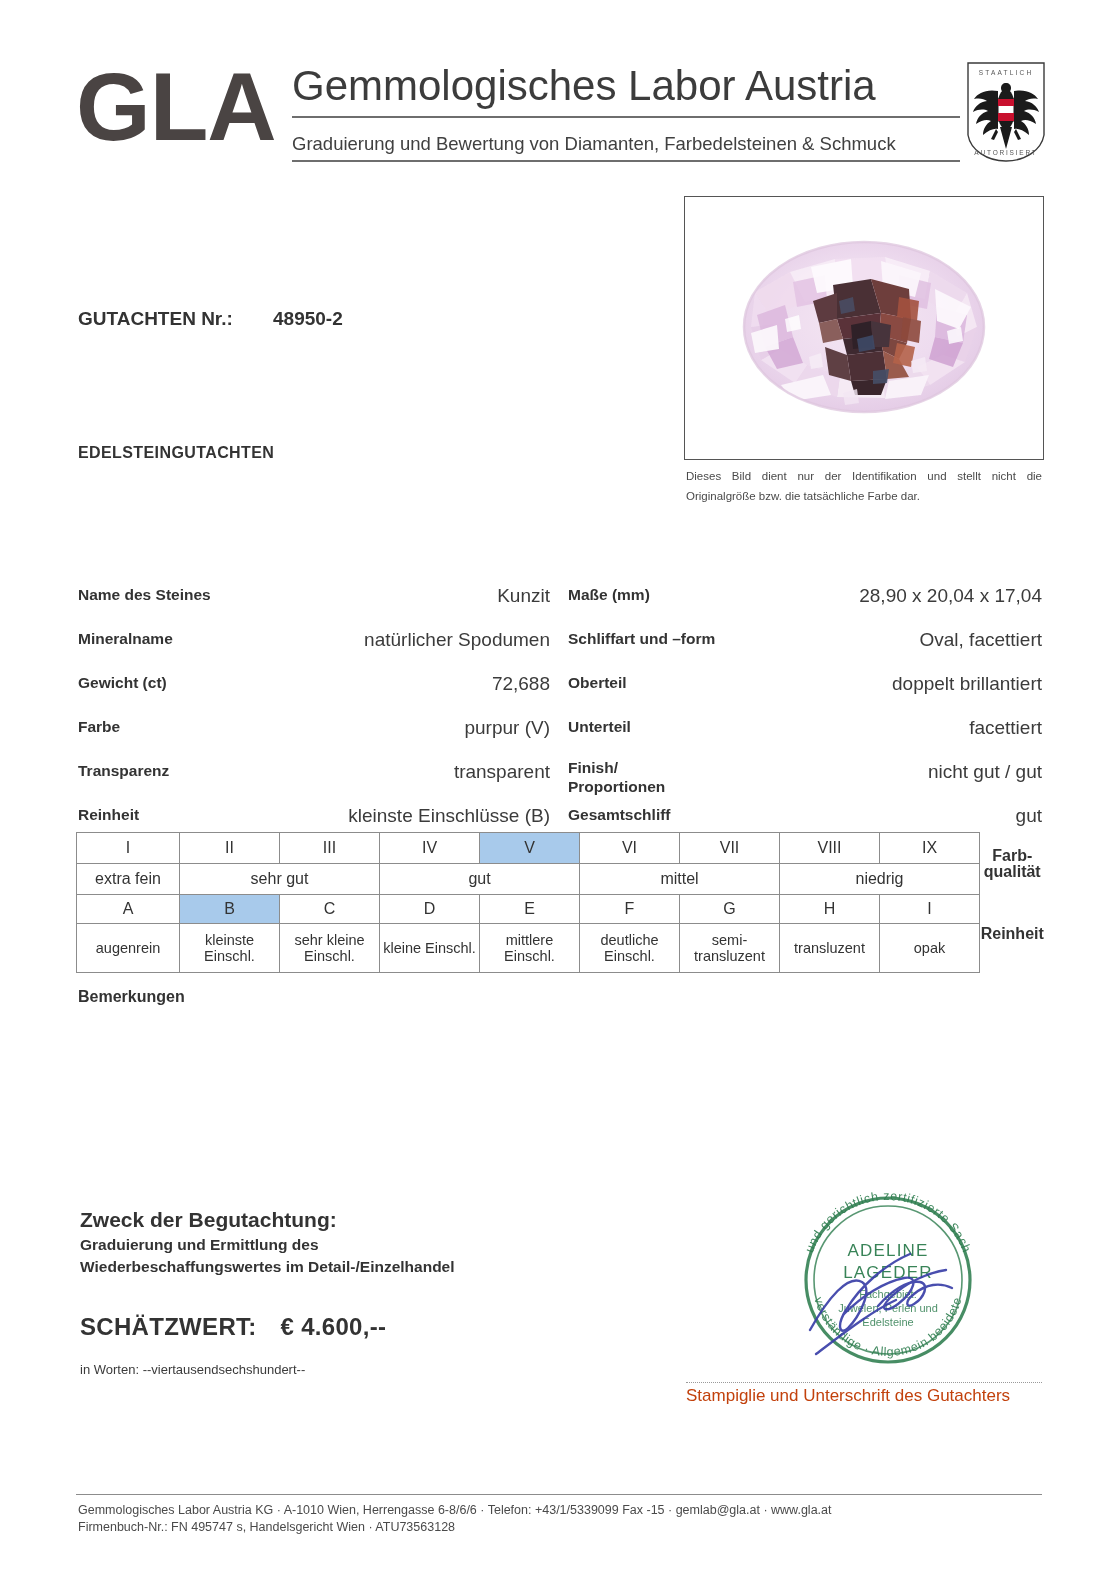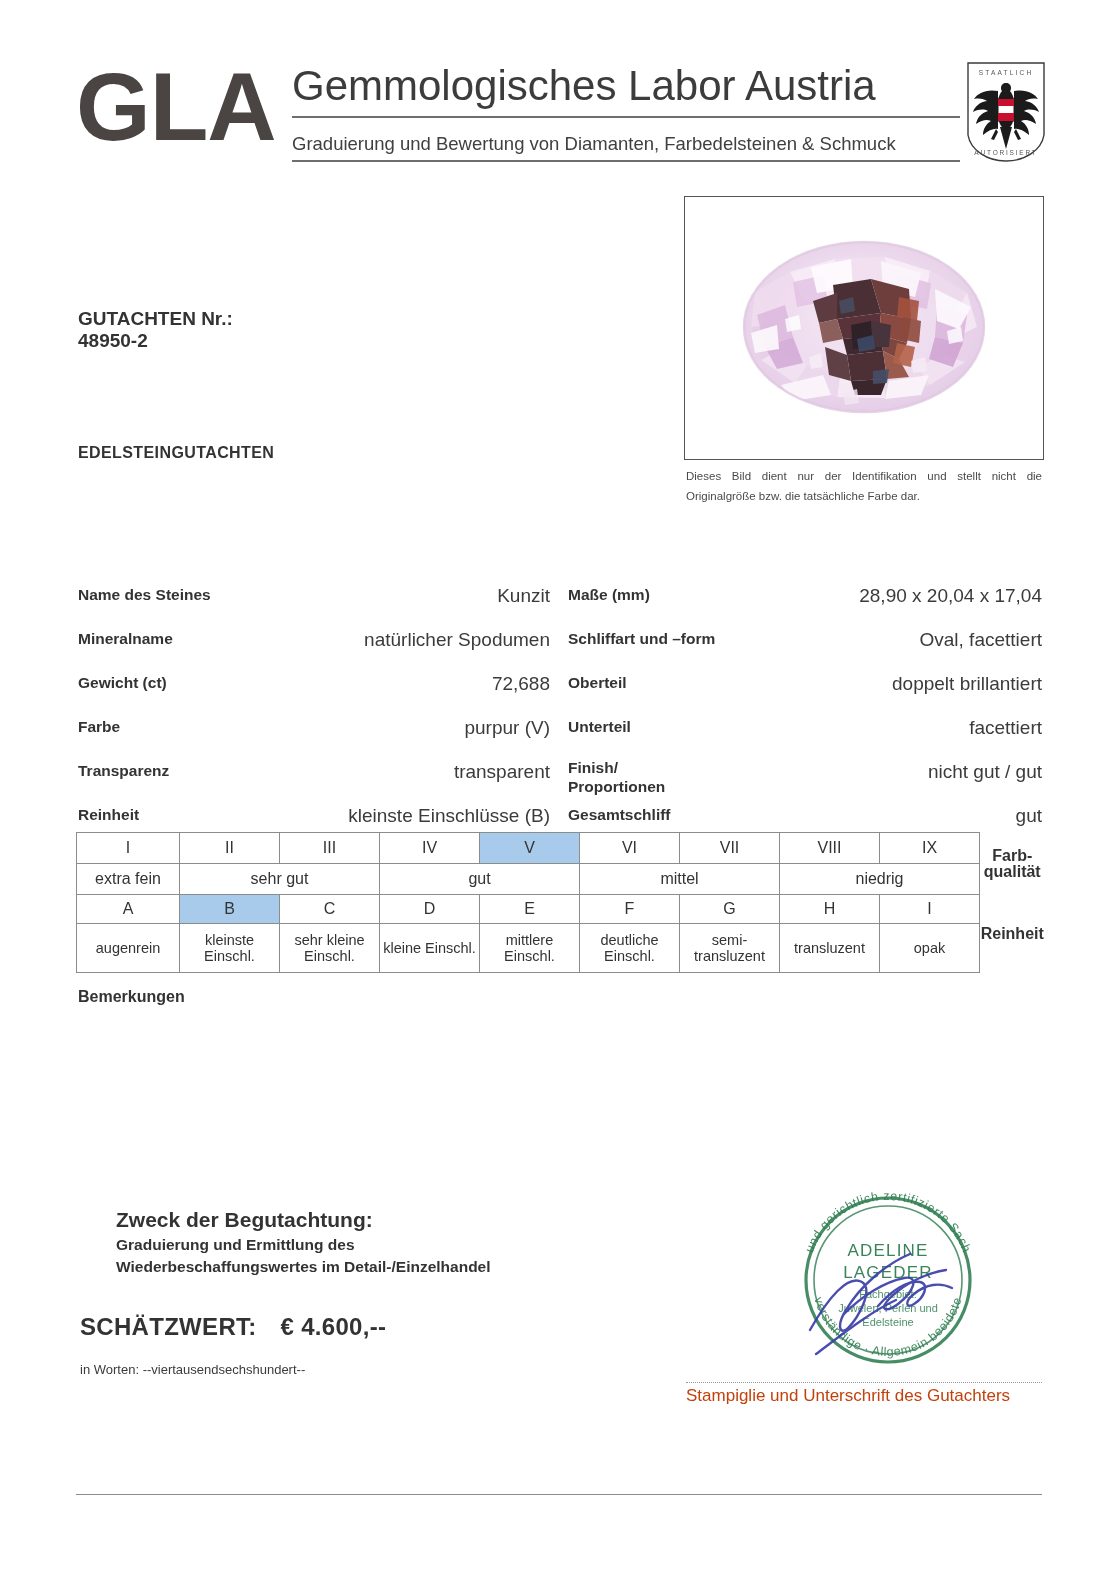--- a/index.html
+++ b/index.html
@@ -90,21 +90,20 @@
     left: 78px;
     top: 308px;
     width: 520px;
   }
   .meta-row {
     display: flex;
     margin-bottom: 28px;
     font-size: 19px;
     font-weight: bold;
     color: #333;
-    flex-direction: column;
   }
   .meta-label { width: 195px; }
   .meta-value { }
 
   .doc-type {
     position: absolute;
     left: 78px;
     top: 444px;
     font-size: 16px;
     font-weight: bold;
@@ -212,21 +211,20 @@
     font-weight: bold;
     color: #333;
   }
 
   
   .purpose {
     position: absolute;
     left: 80px;
     top: 1206px;
     width: 480px;
-    margin-left: 36px;
   }
   .purpose-title {
     font-size: 21px;
     font-weight: bold;
     color: #333;
     line-height: 28px;
   }
   .purpose-line {
     font-size: 15.5px;
     font-weight: bold;
@@ -617,14 +615,18 @@
                  C120 131 118 124 128 116 C140 106 154 104 166 110"></path>
         <path d="M30 176 C54 158 84 134 110 122"></path>
       </g>
     </svg>
   </div>
 
   <div class="sig-rule"></div>
   <div class="sig-caption">Stampiglie und Unterschrift des Gutachters</div>
 
   <div class="foot-rule"></div>
+  <div class="footer">
+    <div>Gemmologisches Labor Austria KG  ·  A-1010 Wien, Herrengasse 6-8/6/6  ·  Telefon: +43/1/5339099 Fax -15  ·  gemlab@gla.at  ·  www.gla.at</div>
+    <div>Firmenbuch-Nr.: FN 495747 s, Handelsgericht Wien  ·  ATU73563128</div>
+  </div>
 
 </div>
 
 </body></html>

